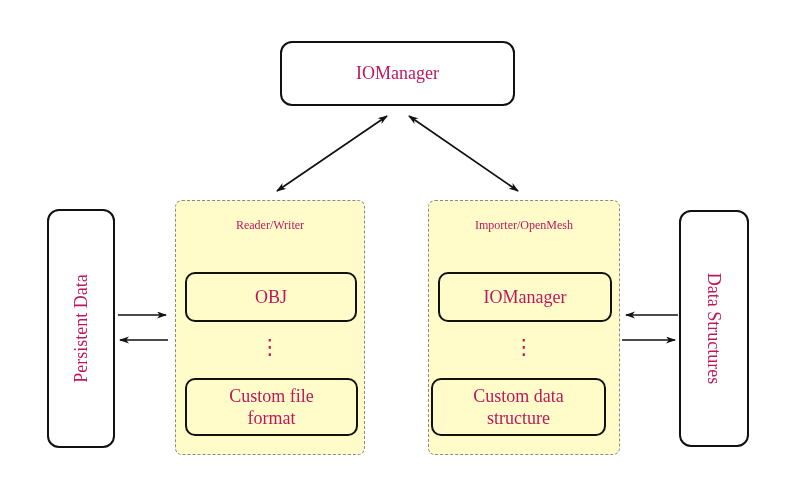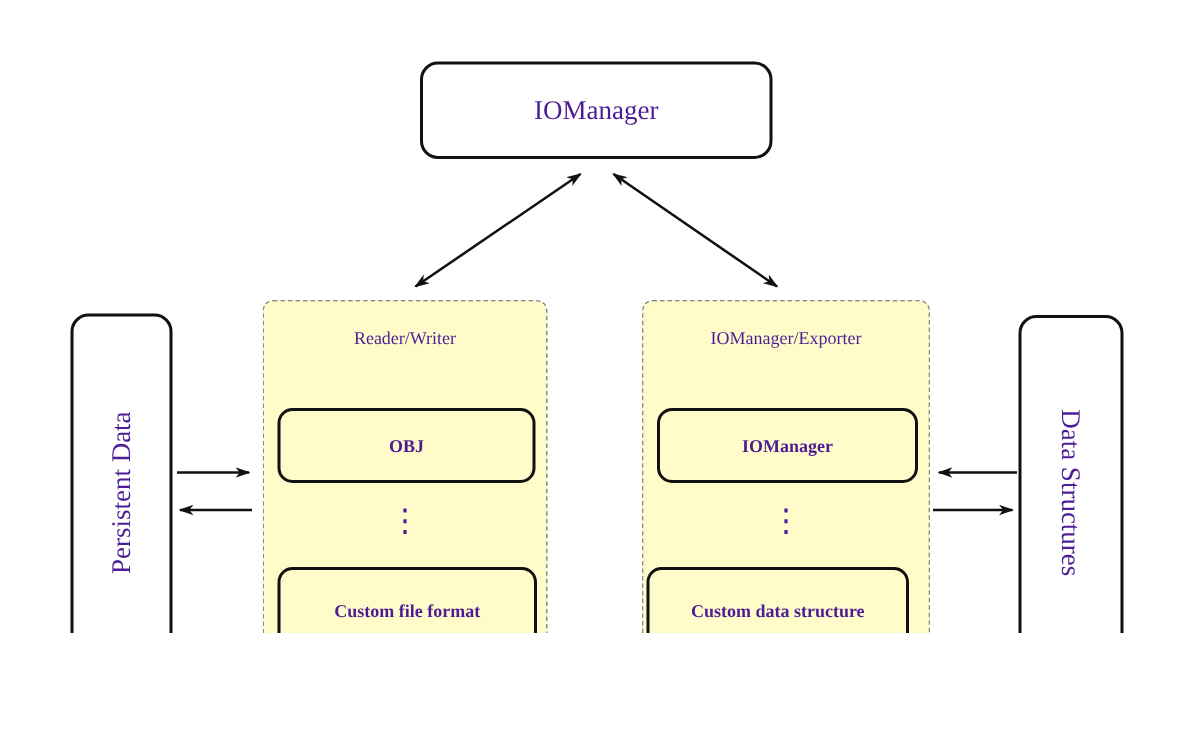--- a/index.html
+++ b/index.html
@@ -3,24 +3,24 @@
 <meta charset="utf-8">
 <style>
   html, body {
     margin: 0;
     padding: 0;
     background: #ffffff;
   }
   .canvas {
     position: relative;
     width: 800px;
-    height: 422px;
+    height: 489px;
     background: var(--bg, #ffffff);
     font-family: "Liberation Serif", "DejaVu Serif", serif;
-    color: #4c1d95;
+    color: #be185d;
     overflow: hidden;
   }
   .arrows-layer {
     position: absolute;
     left: 0; top: 0;
     width: 800px; height: 489px;
     pointer-events: none;
   }
   .node {
     position: absolute;
@@ -30,23 +30,22 @@
     background: #ffffff;
     display: flex;
     align-items: center;
     justify-content: center;
     font-size: 18px;
     text-align: center;
   }
   .node.inner {
     background: var(--group-fill, #fffcc9);
     border-radius: 10px;
-    font-size: 12px;
+    font-size: 18px;
     line-height: 1.25;
-    font-weight: bold;
   }
   .vlabel-ccw {
     transform: rotate(-90deg);
     white-space: nowrap;
   }
   .vlabel-cw {
     transform: rotate(90deg);
     white-space: nowrap;
   }
   .group {
@@ -113,21 +112,21 @@
     <div class="node inner" style="left:9px; top:71px; width:172px; height:50px;">
       <span>OBJ</span>
     </div>
     <div class="dots">⋮</div>
     <div class="node inner" style="left:9px; top:177px; width:173px; height:58px;">
       <span style="display:inline-block; max-width:130px;">Custom file format</span>
     </div>
   </div>
 
   <div class="group" style="left:428px; top:200px; width:192px; height:255px;">
-    <div class="group-title">IOManager/Exporter</div>
+    <div class="group-title">Importer/OpenMesh</div>
     <div class="node inner" style="left:9px; top:71px; width:174px; height:50px;">
       <span>IOManager</span>
     </div>
     <div class="dots">⋮</div>
     <div class="node inner" style="left:2px; top:177px; width:175px; height:58px;">
       <span style="display:inline-block; max-width:135px;">Custom data structure</span>
     </div>
   </div>
 
 </div>

